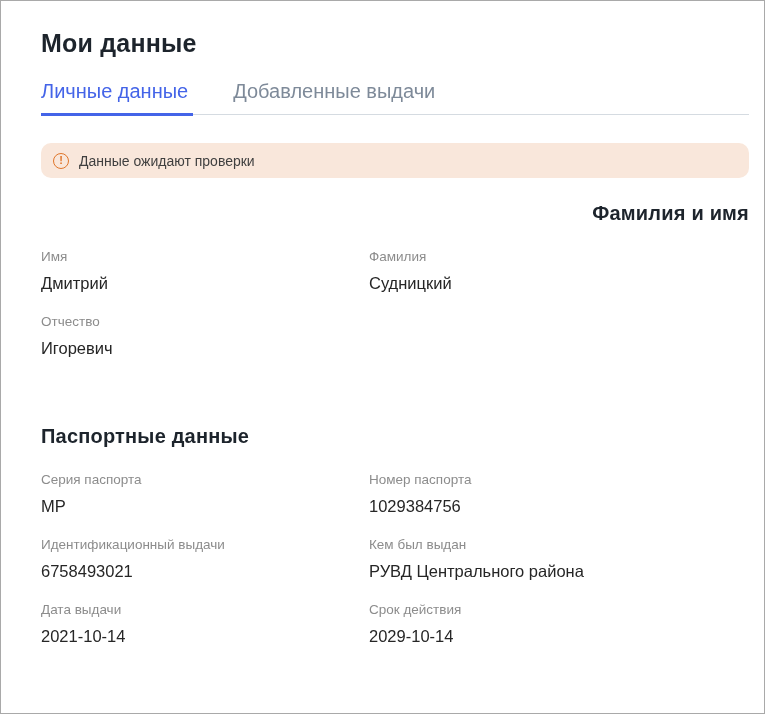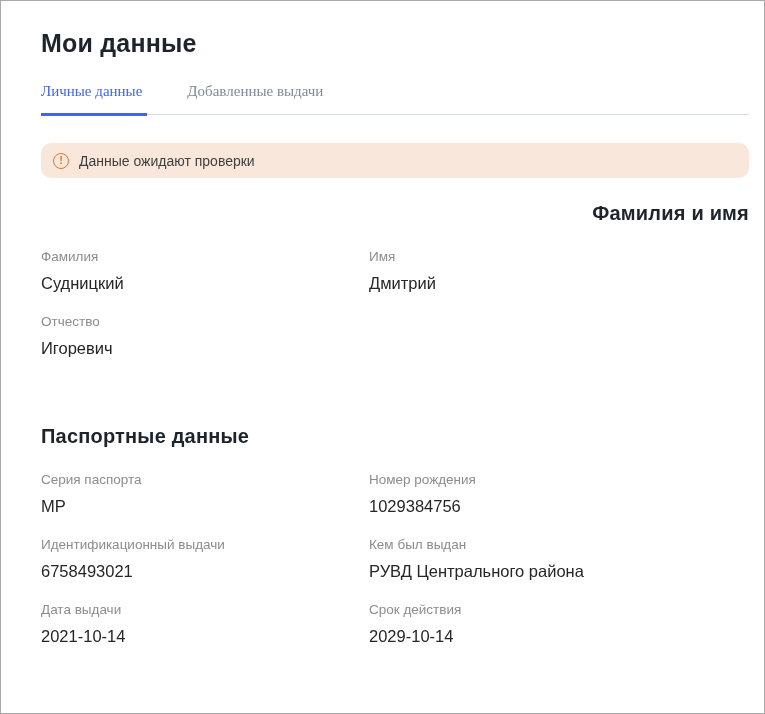--- a/index.html
+++ b/index.html
@@ -24,27 +24,26 @@
     color: #1d242c;
     letter-spacing: 0.2px;
   }
   .tabs {
     display: flex;
     gap: 40px;
     margin-top: 26px;
     border-bottom: 1px solid #d5dbe1;
   }
   .tab {
-    font-size: 15px;
+    font-size: 20px;
     line-height: 15px;
     padding-bottom: 14px;
     color: #7e8a99;
     cursor: pointer;
     white-space: nowrap;
-    font-family: Liberation Serif, serif;
   }
   .tab--active {
     color: #4464e8;
     border-bottom: 3px solid #4464e8;
     margin-bottom: -2px;
     padding-right: 5px;
     padding-left: 0;
   }
   .banner {
     margin-top: 28px;
@@ -117,43 +116,43 @@
 
   <div class="banner">
     <span class="warn-icon">!</span>
     <span class="banner-text">Данные ожидают проверки</span>
   </div>
 
   <h2 class="section-title section-title--first">Фамилия и имя</h2>
 
   <div class="fields-grid">
     <div class="field">
+      <div class="field-label">Имя</div>
+      <div class="field-value">Дмитрий</div>
+    </div>
+    <div class="field">
       <div class="field-label">Фамилия</div>
       <div class="field-value">Судницкий</div>
-    </div>
-    <div class="field">
-      <div class="field-label">Имя</div>
-      <div class="field-value">Дмитрий</div>
     </div>
     <div class="field">
       <div class="field-label">Отчество</div>
       <div class="field-value">Игоревич</div>
     </div>
     <div class="field"></div>
   </div>
 
   <h2 class="section-title section-title--second">Паспортные данные</h2>
 
   <div class="fields-grid">
     <div class="field">
       <div class="field-label">Серия паспорта</div>
       <div class="field-value">МР</div>
     </div>
     <div class="field">
-      <div class="field-label">Номер рождения</div>
+      <div class="field-label">Номер паспорта</div>
       <div class="field-value">1029384756</div>
     </div>
     <div class="field">
       <div class="field-label">Идентификационный выдачи</div>
       <div class="field-value">6758493021</div>
     </div>
     <div class="field">
       <div class="field-label">Кем был выдан</div>
       <div class="field-value">РУВД Центрального района</div>
     </div>

